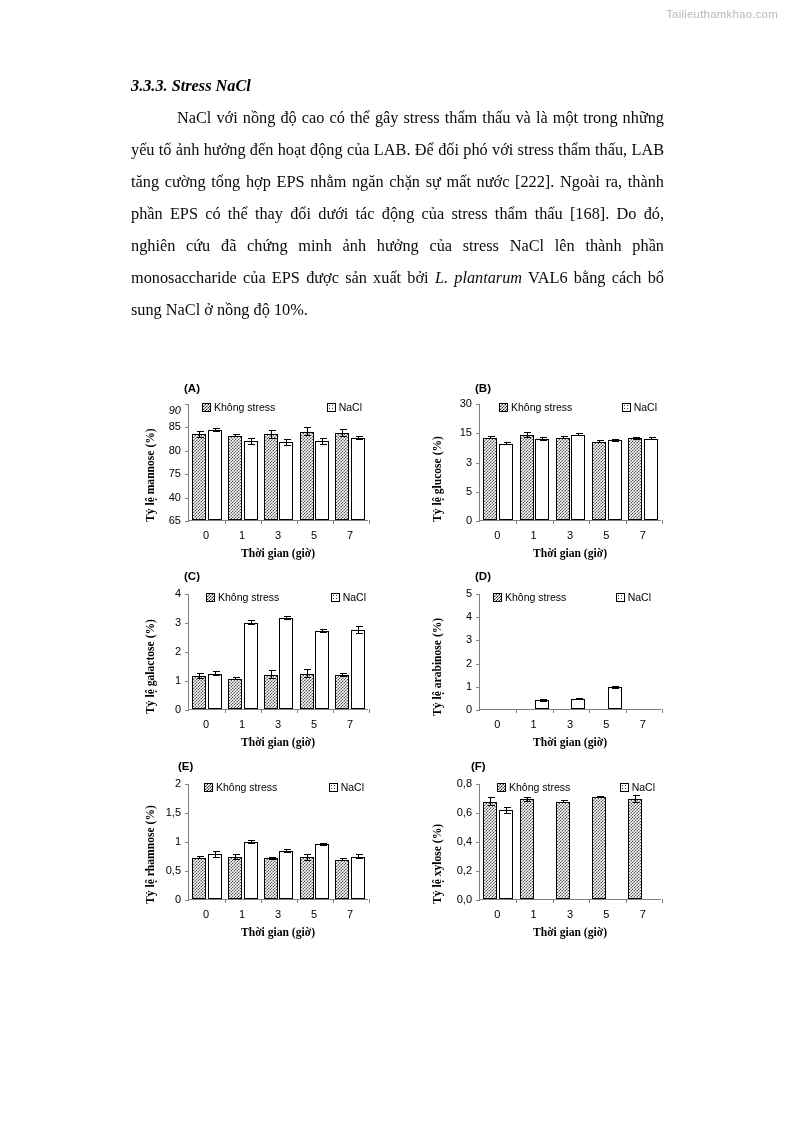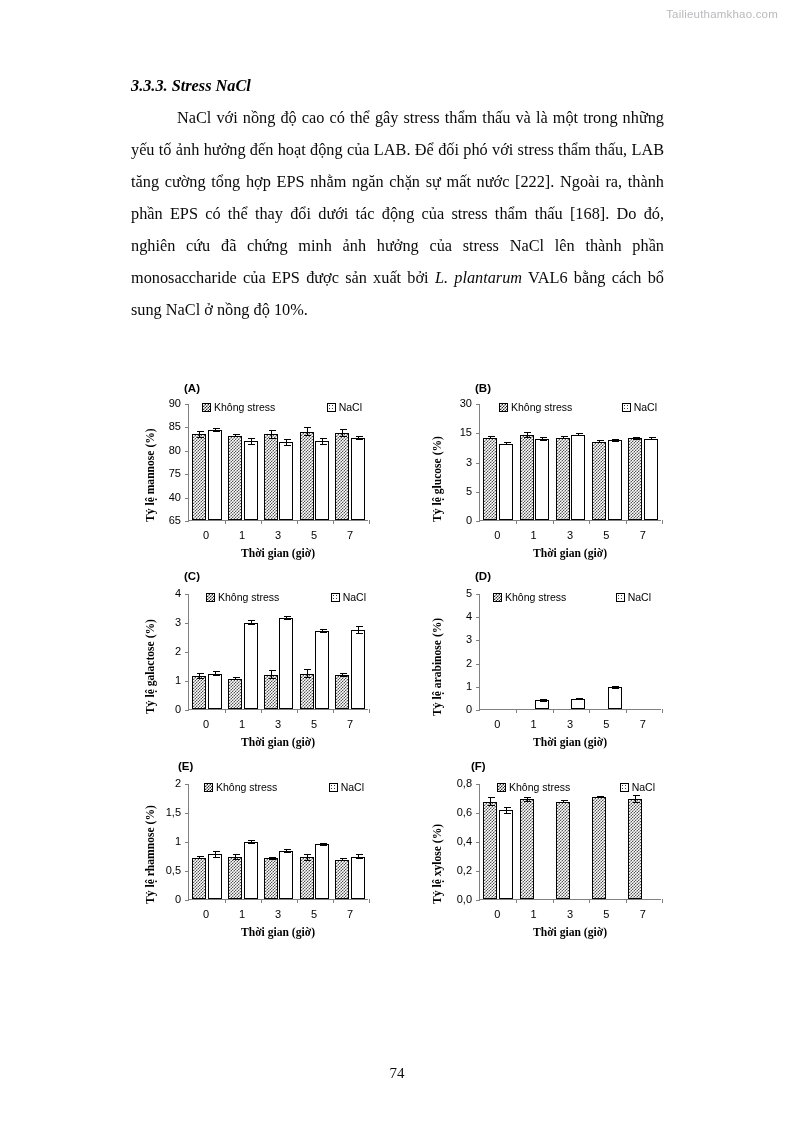--- a/index.html
+++ b/index.html
@@ -236,21 +236,21 @@
   <div class="figure" id="figure">
       <div class="chart-row" style="height: 188px;">
         <div class="chart-cell left">
           <div class="panel-tag" style="left: 44px; top: 0px;">(A)</div>
           <div class="ylabel" style="left: 4px; top: 140px;">Tỷ lệ mannose (%)</div>
           <div class="ytick" style="width: 41px; left: 0px; top: 132px;">65</div>
           <div class="ytick" style="width: 41px; left: 0px; top: 108.6px;">40</div>
           <div class="ytick" style="width: 41px; left: 0px; top: 85.2px;">75</div>
           <div class="ytick" style="width: 41px; left: 0px; top: 61.8px;">80</div>
           <div class="ytick" style="width: 41px; left: 0px; top: 38.4px;">85</div>
-          <div class="ytick" style="width: 41px; left: 0px; top: 15px;">90</div>
+          <div class="ytick" style="width: 41px; left: 0px; top: 22px; font-style: italic;">90</div>
           <div class="xtick" style="left: 48px; width: 36px; top: 147px;">0</div>
           <div class="xtick" style="left: 84px; width: 36px; top: 147px;">1</div>
           <div class="xtick" style="left: 120px; width: 36px; top: 147px;">3</div>
           <div class="xtick" style="left: 156px; width: 36px; top: 147px;">5</div>
           <div class="xtick" style="left: 192px; width: 36px; top: 147px;">7</div>
           <div class="plot" style="left: 48px; top: 22px; width: 180px; height: 117px;">
             <div class="tickmark" style="top: 117px;"></div>
             <div class="tickmark" style="top: 93.6px;"></div>
             <div class="tickmark" style="top: 70.2px;"></div>
             <div class="tickmark" style="top: 46.8px;"></div>
@@ -630,14 +630,13 @@
             <span style="display: inline-flex; align-items: center;">
               <span class="swatch sw-dot"></span>
               <span>NaCl</span>
             </span>
           </div>
         </div>
       </div>
     </div>
 
 
-  <div class="folio">74</div>
 </div>
 
 </body></html>

